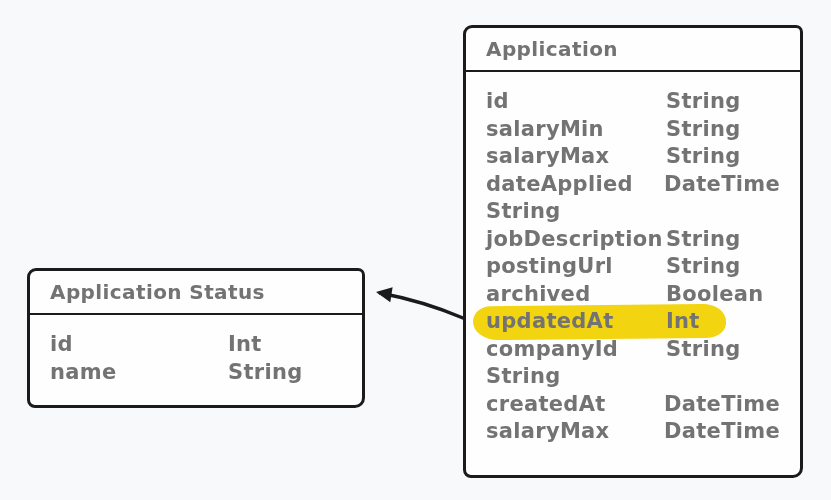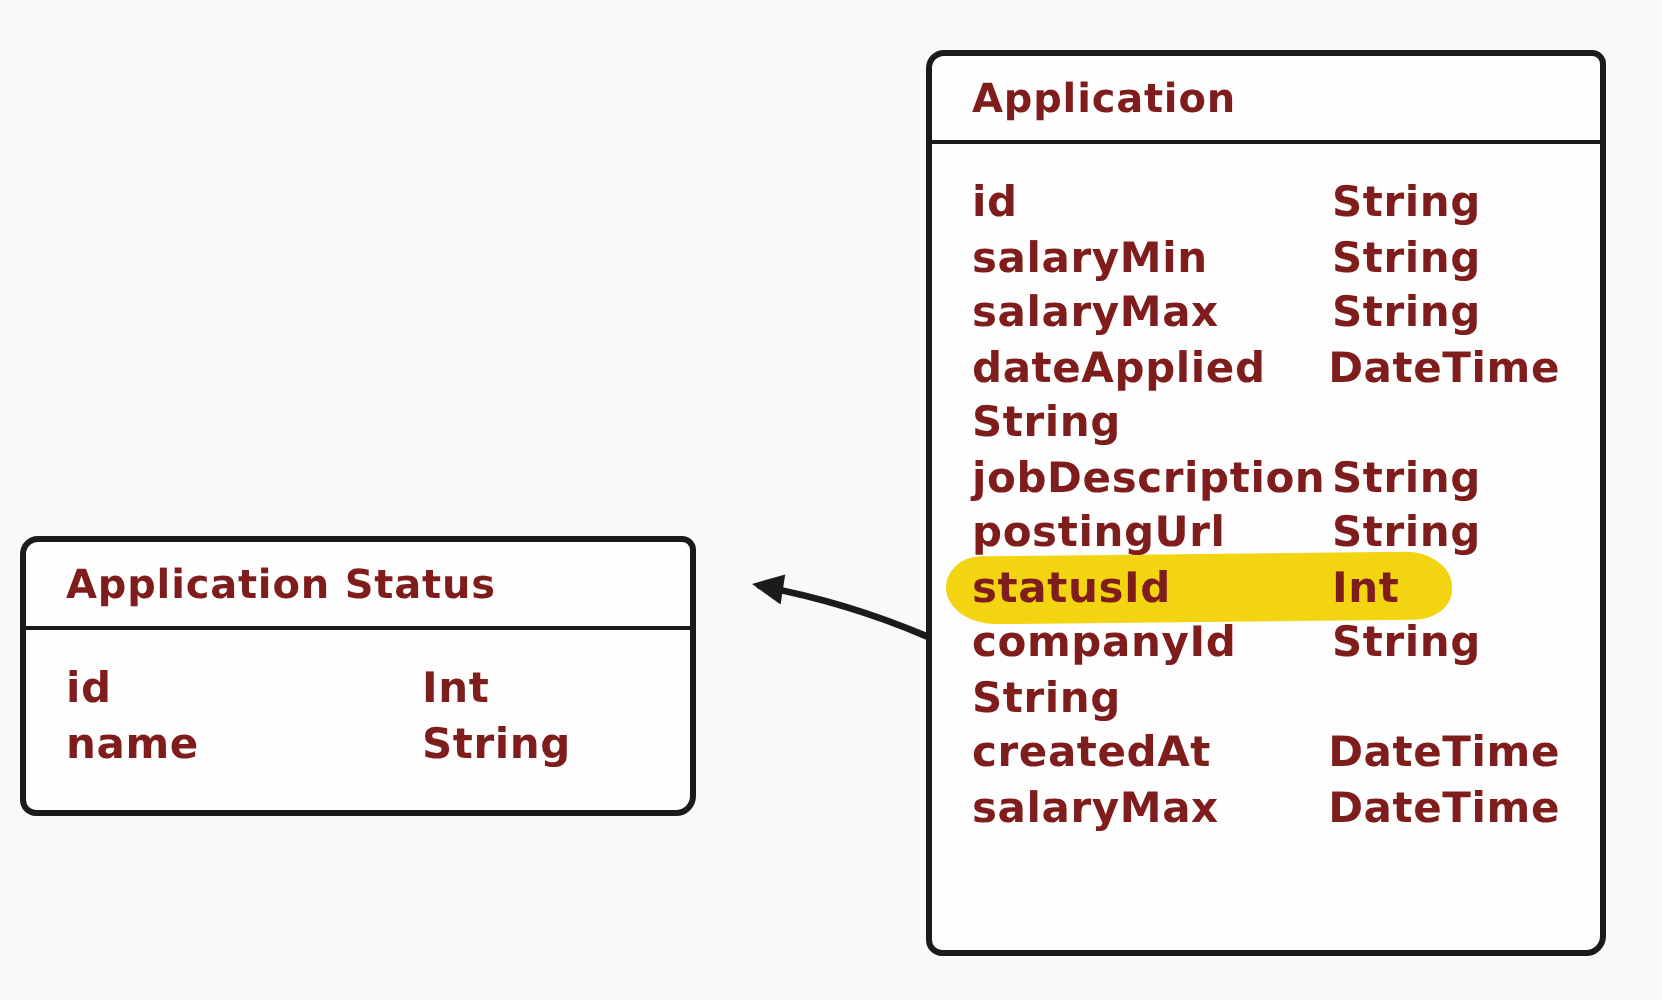--- a/index.html
+++ b/index.html
@@ -14,21 +14,21 @@
     height: 500px;
     background: #f8f9fa;
     overflow: hidden;
   }
   .entity {
     position: absolute;
     background: #fefefe;
     border: 3px solid #1b1b1b;
     border-radius: 9px 7px 10px 8px;
     box-sizing: border-box;
-    color: #7f1d1d;
+    color: #737373;
   }
   .entity-header {
     height: 44px;
     border-bottom: 2.5px solid #1b1b1b;
     display: flex;
     align-items: center;
     padding: 0 20px;
     box-sizing: border-box;
   }
   .entity-title {
@@ -80,21 +80,21 @@
 </head>
 <body>
 
 <div class="canvas">
 
   <svg class="arrow-svg" width="120" height="62" viewBox="0 0 120 62">
     <path d="M108,50 Q68,33 25,25" fill="none" stroke="#1b1b1b" stroke-width="3.4" stroke-linecap="round"></path>
     <polygon points="21,24 37.6,19.2 35.3,34.2" fill="#1b1b1b"></polygon>
   </svg>
 
-  <div class="entity app-status" style="left:10px; top:268px; width:338px; height:140px;">
+  <div class="entity app-status" style="left:27px; top:268px; width:338px; height:140px;">
     <div class="entity-header">
       <span class="entity-title">Application Status</span>
     </div>
     <div class="entity-body">
       <div class="row">
         <span class="fname">id</span>
         <span class="ftype">Int</span>
       </div>
       <div class="row">
         <span class="fname">name</span>
@@ -129,22 +129,26 @@
       </div>
       <div class="row">
         <span class="fname">jobDescription</span>
         <span class="ftype">String</span>
       </div>
       <div class="row">
         <span class="fname">postingUrl</span>
         <span class="ftype">String</span>
       </div>
       <div class="row">
+        <span class="fname">archived</span>
+        <span class="ftype">Boolean</span>
+      </div>
+      <div class="row">
         <span class="highlight-blob"></span>
-        <span class="fname">statusId</span>
+        <span class="fname">updatedAt</span>
         <span class="ftype">Int</span>
       </div>
       <div class="row">
         <span class="fname">companyId</span>
         <span class="ftype">String</span>
       </div>
       <div class="row">
         <span class="ftype">String</span>
       </div>
       <div class="row">

